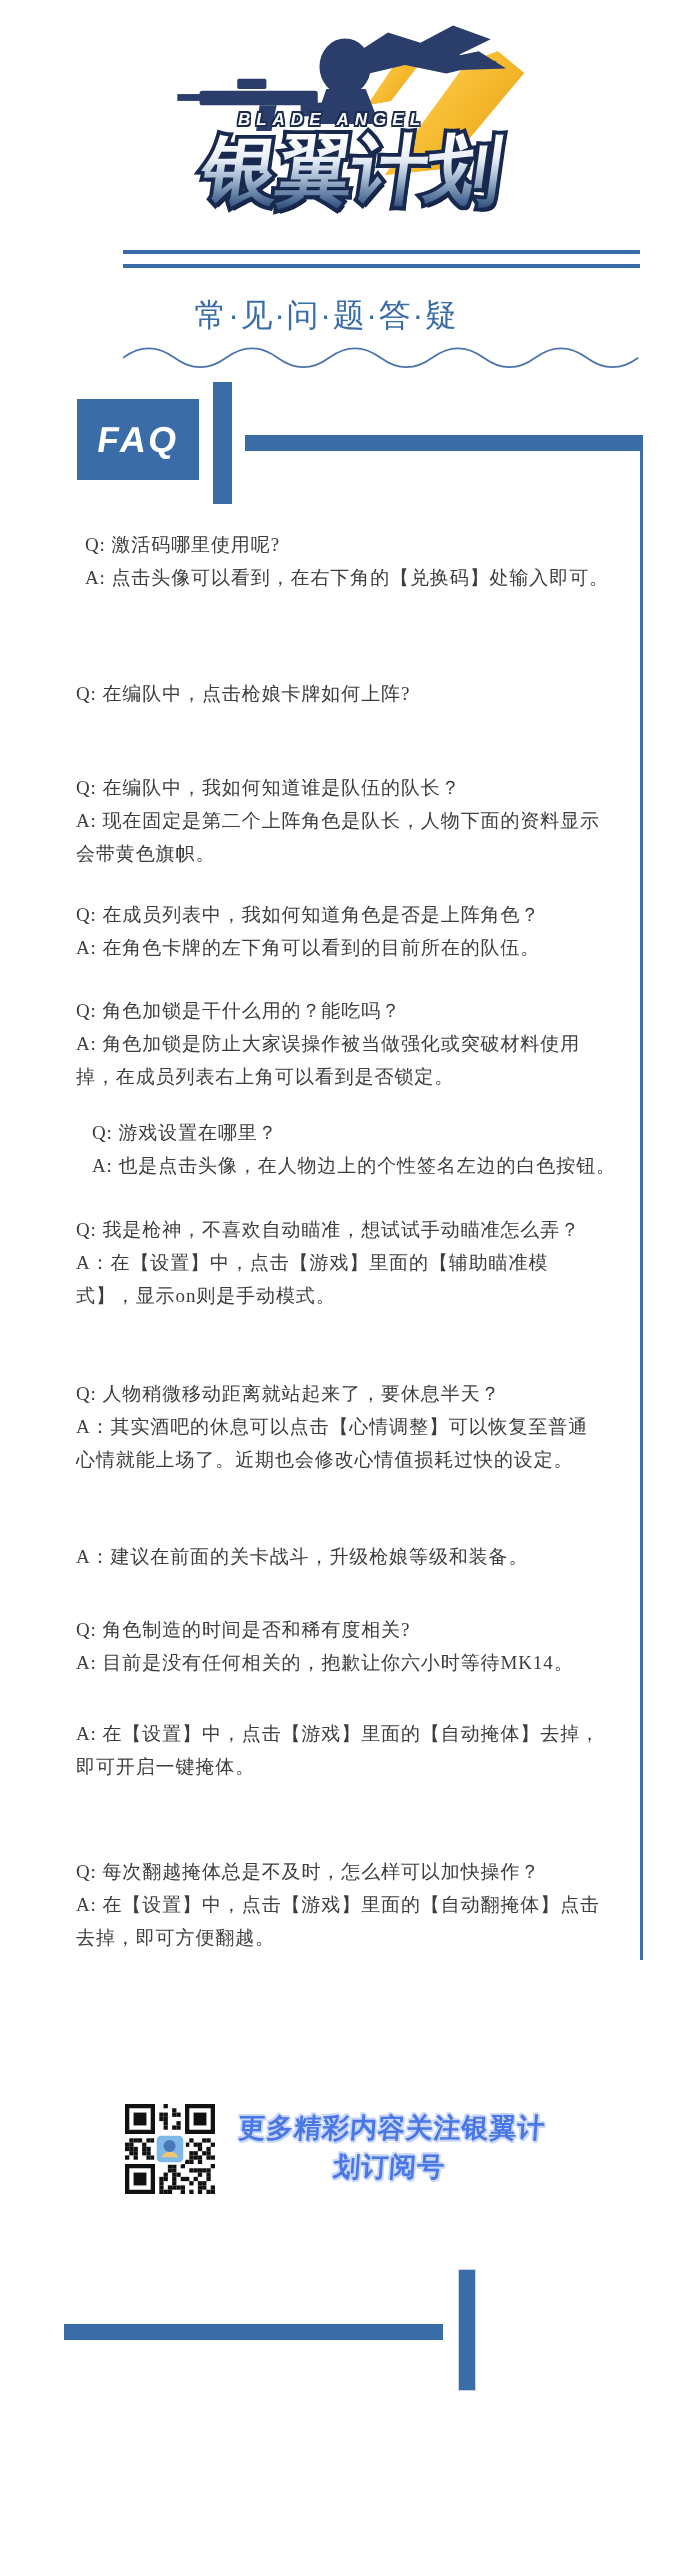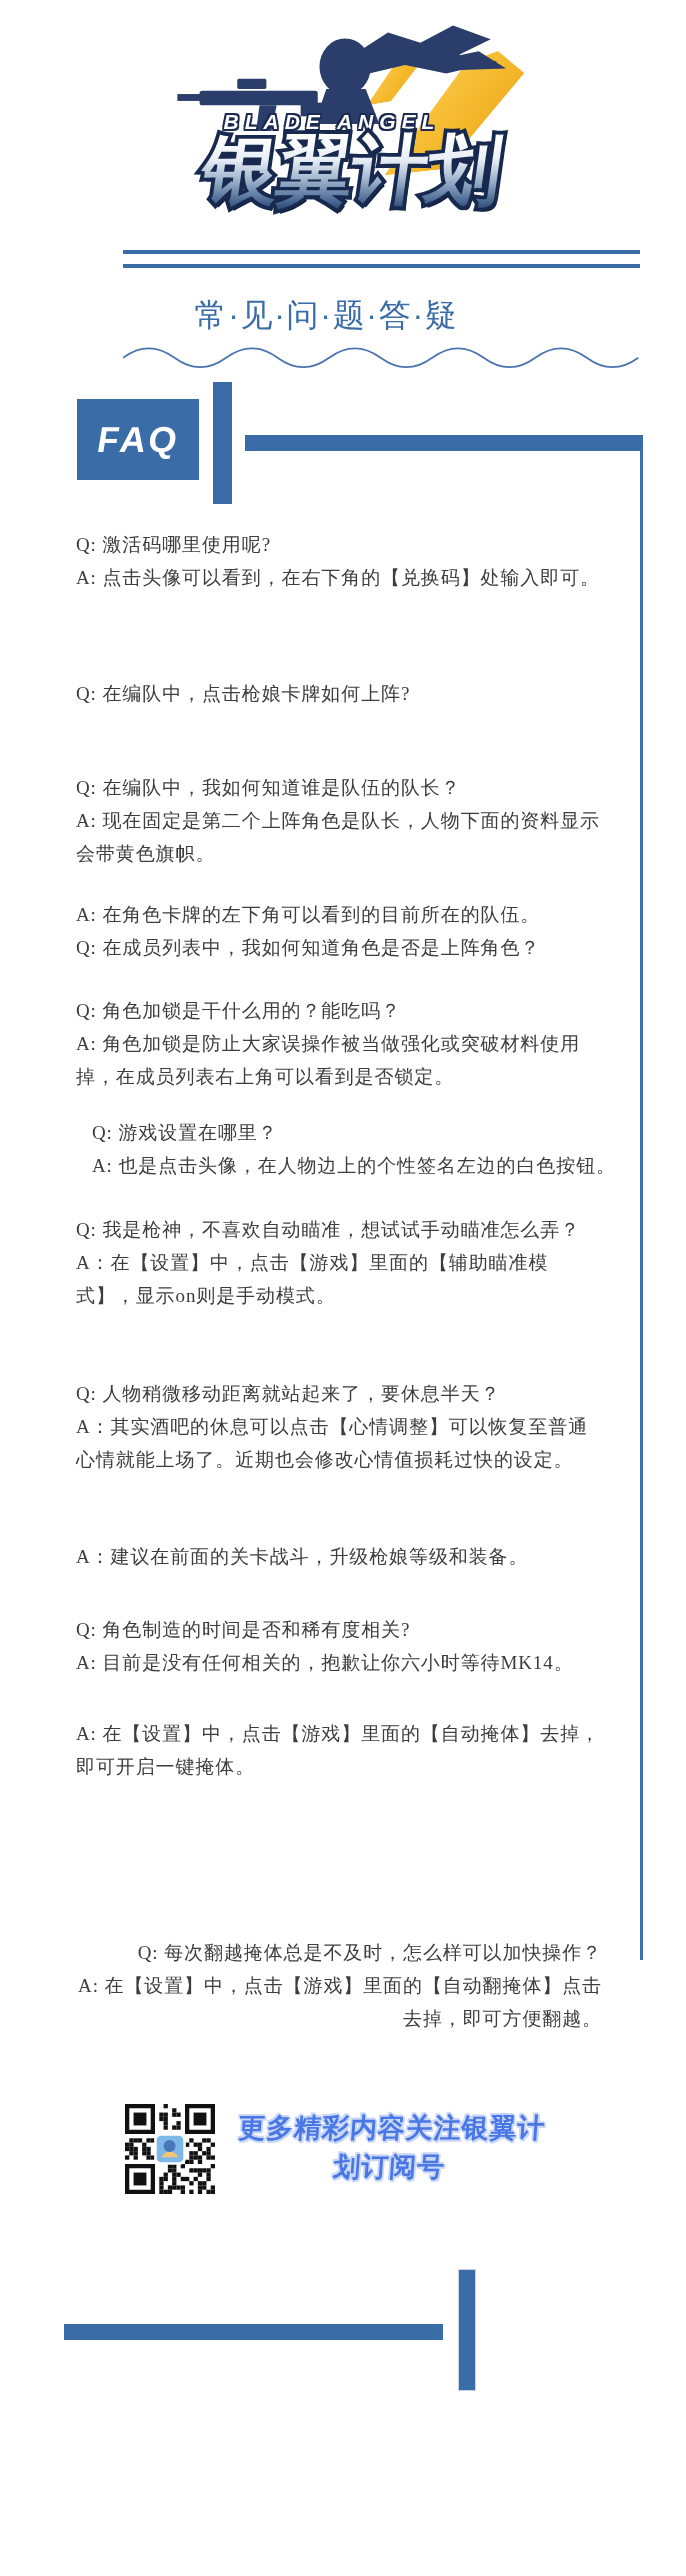--- a/index.html
+++ b/index.html
@@ -4,21 +4,21 @@
 <style>
   html,body{margin:0;padding:0;background:#ffffff;}
   body{width:687px;height:2576px;position:relative;overflow:hidden;
        font-family:"Liberation Sans",sans-serif;}
   .abs{position:absolute;}
 
   
   #logo{left:163px;top:17px;width:378px;height:197px;}
   #logo-silhouette{left:0;top:0;width:378px;height:137px;}
   #brand-en{left:53px;top:93px;width:232px;text-align:center;
-    color:#ffffff;font-weight:bold;font-style:italic;font-size:21px;letter-spacing:6px;
+    color:#ffffff;font-weight:bold;font-style:italic;font-size:17px;letter-spacing:6px;
     text-shadow:-1.7px 0 #1c2c50,1.7px 0 #1c2c50,0 -1.7px #1c2c50,0 1.7px #1c2c50,
                 -1.7px -1.7px #1c2c50,1.7px 1.7px #1c2c50,1.7px -1.7px #1c2c50,-1.7px 1.7px #1c2c50;}
   .wing{background:linear-gradient(135deg,#ffd75e 0%,#f5b92e 55%,#e89c12 100%);}
   #wing-main{left:215px;top:39px;width:150px;height:112px;
     clip-path:polygon(0 100%,62% 8%,84% 0,100% 22%,40% 100%);transform:rotate(-6deg);}
   #wing-accent{left:199px;top:33px;width:69px;height:50px;
     clip-path:polygon(0 100%,70% 0,100% 18%,35% 100%);transform:rotate(-10deg);}
   .cn-title{left:0px;top:110px;width:378px;text-align:center;
     font-size:76px;font-weight:900;line-height:86px;letter-spacing:-1.7px;
     transform:skewX(-8deg);white-space:nowrap;}
@@ -41,23 +41,23 @@
     font-style:italic;transform:skewX(2deg);}
   #faq-vbar{left:213px;top:382px;width:19px;height:122px;background:#3a6ca7;}
   #faq-hbar{left:245px;top:435px;width:398px;height:15.5px;background:#3a6ca7;}
   #right-line{left:640px;top:450px;width:2.6px;height:1510px;background:#3f6fb0;}
 
   
   .qa-block{left:76px;width:526px;color:#3d3d3d;
     font-family:"Liberation Serif","DejaVu Serif",serif;
     font-size:19px;line-height:33px;letter-spacing:0.9px;}
   .qa-block p{margin:0;}
-  #b1{top:528px;} #b2{top:677px;} #b3{top:771px;} #b4{top:898px;}
+  #b1{top:528px;margin-left:9px;} #b2{top:677px;} #b3{top:771px;} #b4{top:898px;}
   #b5{top:994px;} #b6{top:1116px;margin-left:16px;} #b7{top:1213px;} #b8{top:1377px;}
-  #b9{top:1540px;} #b10{top:1613px;} #b11{top:1717px;} #b12{top:1936px;text-align:right;}
+  #b9{top:1540px;} #b10{top:1613px;} #b11{top:1717px;} #b12{top:1855px;}
 
   
   #qr{left:125px;top:2104px;width:90px;height:90px;}
   #promo{left:219px;top:2109px;width:343px;text-align:center;
     color:#4a77e6;font-weight:900;font-size:27px;line-height:39px;letter-spacing:0.9px;
     text-shadow:-1.7px 0 #c9d7f8,1.7px 0 #c9d7f8,0 -1.7px #c9d7f8,0 1.7px #c9d7f8,
                  1.7px 1.7px #c9d7f8,-1.7px -1.7px #c9d7f8;
     transform:skewX(-4deg);}
   #bottom-hbar{left:64px;top:2324px;width:379px;height:15.5px;background:#3a6ca7;}
   #bottom-vbar{left:458px;top:2269px;width:15.5px;height:120px;background:#3a6ca7;
@@ -110,22 +110,22 @@
   <p>A: 点击头像可以看到，在右下角的【兑换码】处输入即可。</p>
 </div>
 <div class="abs qa-block" id="b2">
   <p>Q: 在编队中，点击枪娘卡牌如何上阵?</p>
 </div>
 <div class="abs qa-block" id="b3">
   <p>Q: 在编队中，我如何知道谁是队伍的队长？</p>
   <p>A: 现在固定是第二个上阵角色是队长，人物下面的资料显示会带黄色旗帜。</p>
 </div>
 <div class="abs qa-block" id="b4">
+  <p>Q: 在成员列表中，我如何知道角色是否是上阵角色？</p>
   <p>A: 在角色卡牌的左下角可以看到的目前所在的队伍。</p>
-  <p>Q: 在成员列表中，我如何知道角色是否是上阵角色？</p>
 </div>
 <div class="abs qa-block" id="b5">
   <p>Q: 角色加锁是干什么用的？能吃吗？</p>
   <p>A: 角色加锁是防止大家误操作被当做强化或突破材料使用掉，在成员列表右上角可以看到是否锁定。</p>
 </div>
 <div class="abs qa-block" id="b6">
   <p>Q: 游戏设置在哪里？</p>
   <p>A: 也是点击头像，在人物边上的个性签名左边的白色按钮。</p>
 </div>
 <div class="abs qa-block" id="b7">

